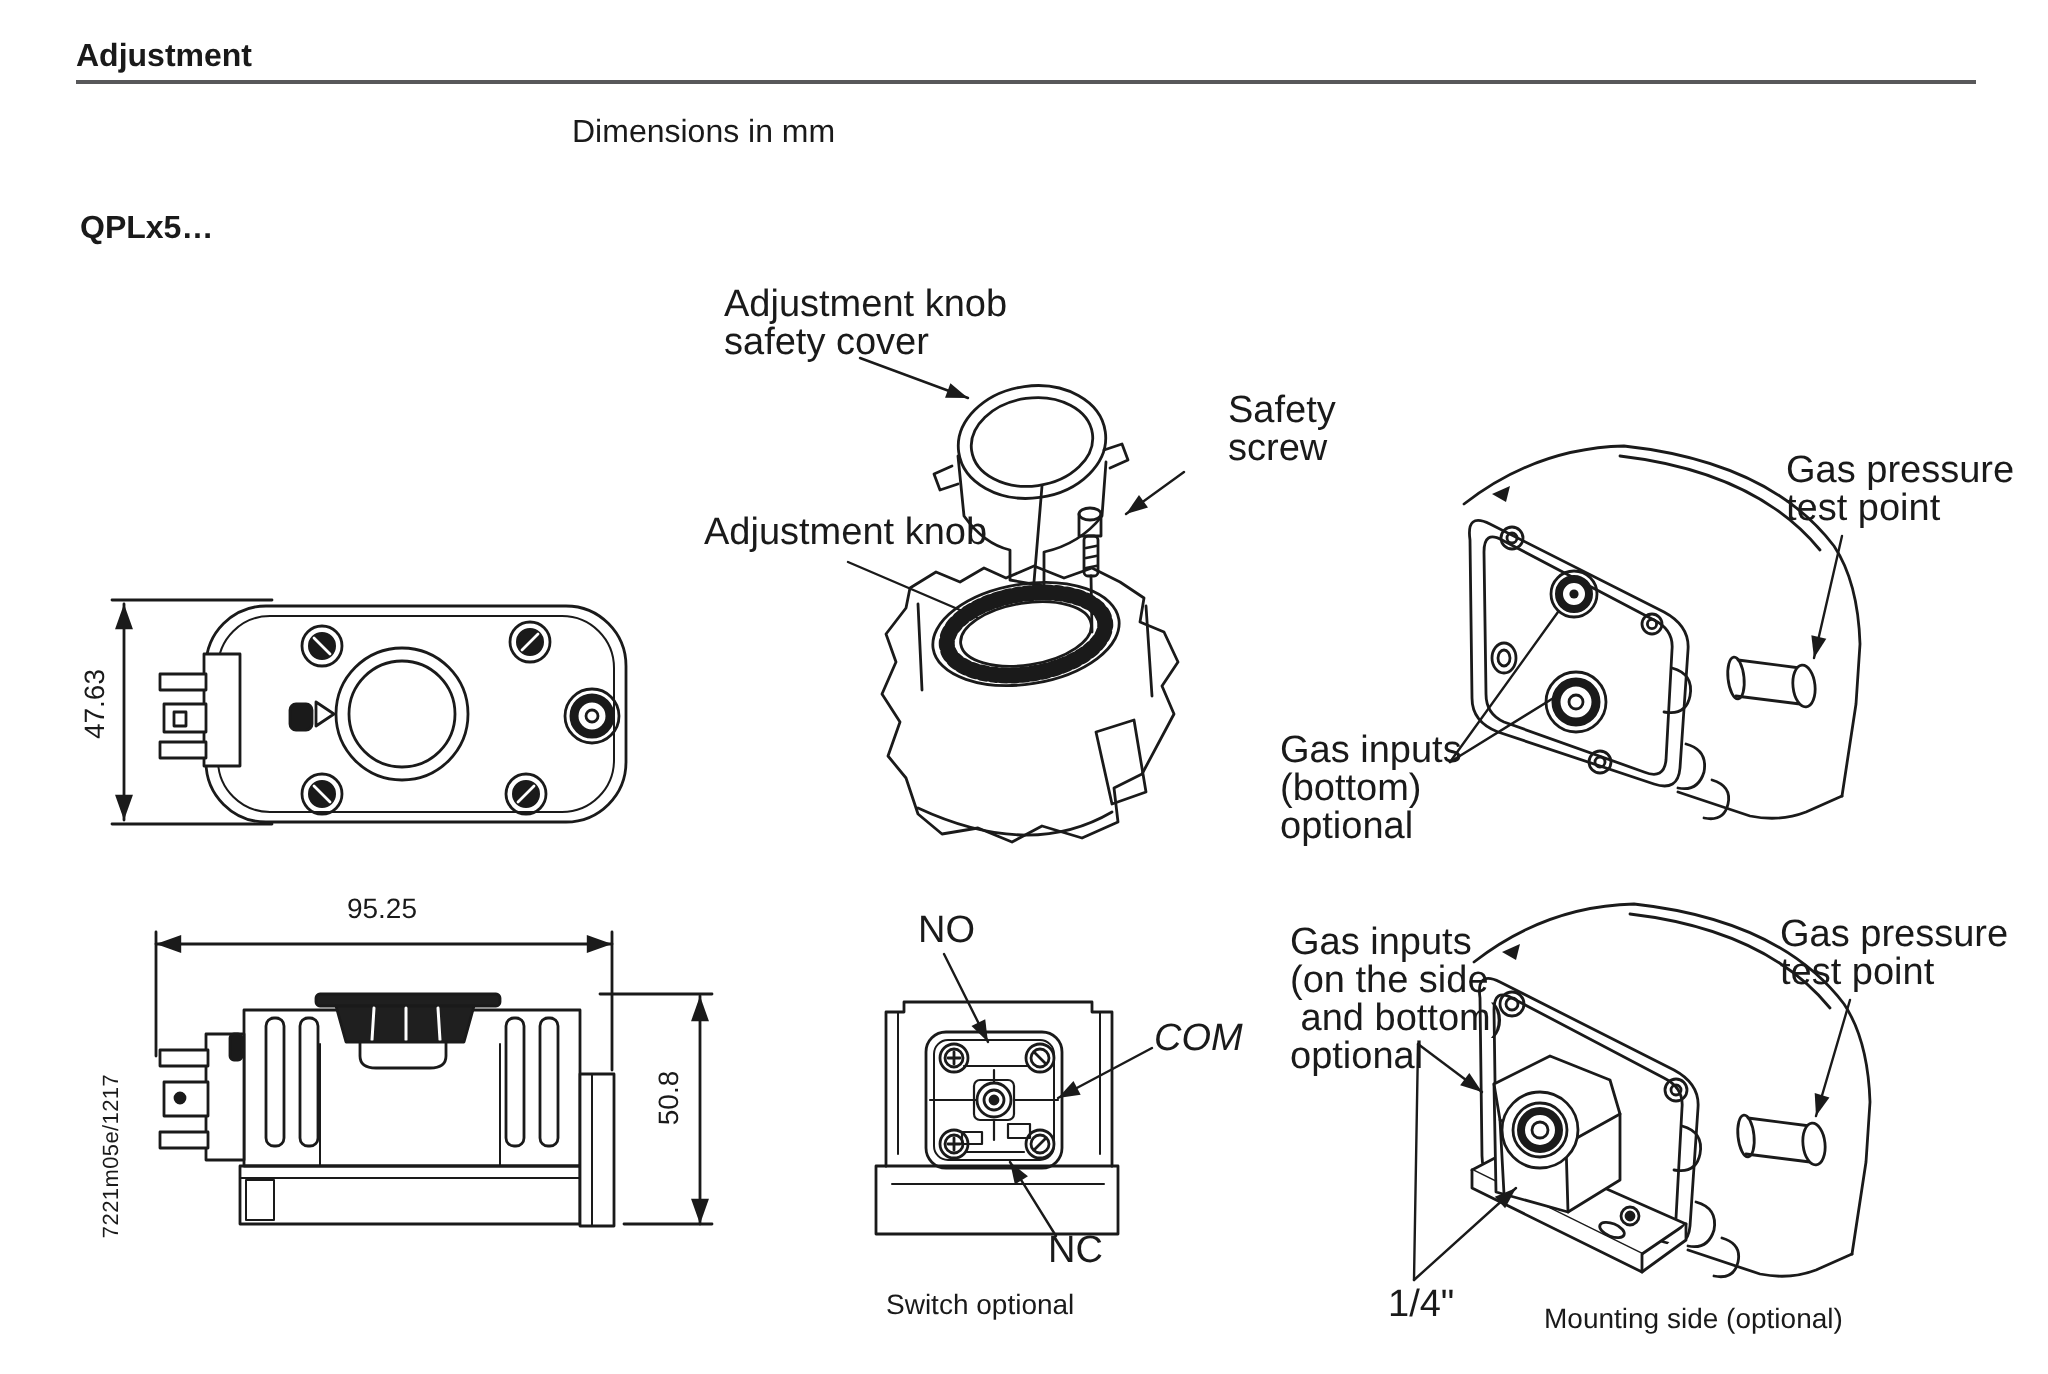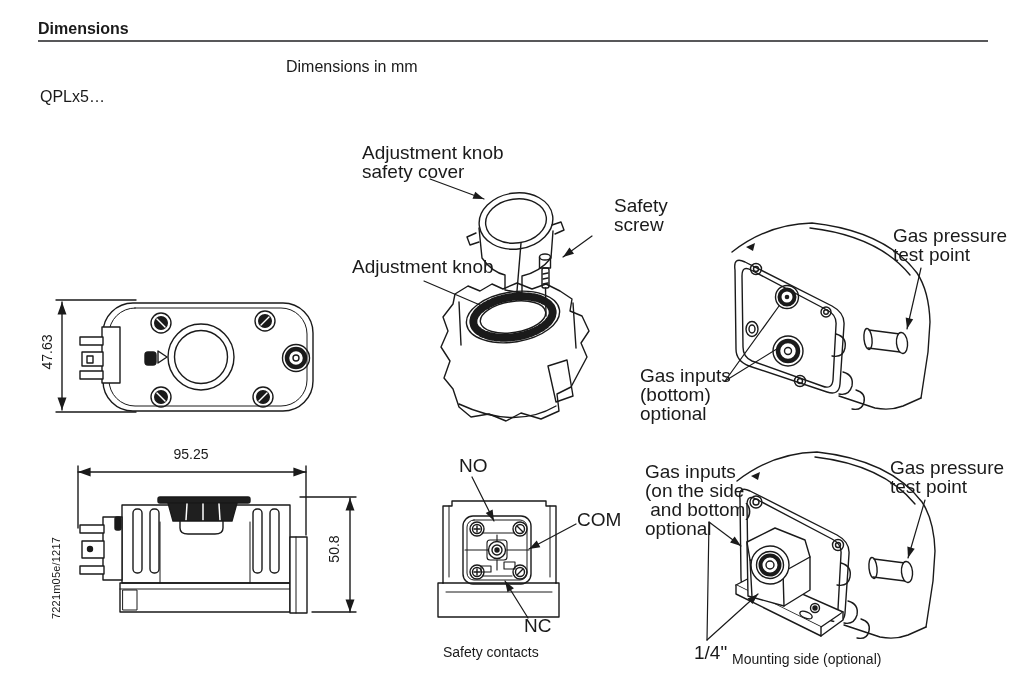--- a/index.html
+++ b/index.html
@@ -267,50 +267,50 @@
           <circle cx="770" cy="565" r="4"></circle>
         </g>
         <path d="M709,522 L741,546" stroke-width="1.2" marker-end="url(#arw)"></path>
         <line x1="709" y1="522" x2="707" y2="640" stroke-width="1.2"></line>
         <path d="M707,640 L758,594" stroke-width="1.2" marker-end="url(#arw)"></path>
         <line x1="925" y1="500" x2="908" y2="558" stroke-width="1.2" marker-end="url(#arw)"></line>
       </g>
     </g>
   </svg>
 
-  <div class="abs title" style="left:38px;top:20px;">Dimensions</div>
+  <div class="abs title" style="left:38px;top:20px;">Adjustment</div>
   <div class="abs rule" style="left:38px;top:40px;width:950px;"></div>
   <div class="abs big" style="left:286px;top:58px;text-align:center;">Dimensions in mm</div>
-  <div class="abs big" style="left:40px;top:88px;">QPLx5…</div>
+  <div class="abs big" style="left:40px;top:106px;font-weight:bold;">QPLx5…</div>
 
   <div class="abs dim rot" style="left:25px;top:344px;width:44px;">47.63</div>
 
   <div class="abs lbl" style="left:362px;top:143px;">Adjustment knob
 safety cover</div>
   <div class="abs lbl" style="left:587px;top:196px;margin-left:27px;">Safety
 screw</div>
   <div class="abs lbl" style="left:352px;top:257px;">Adjustment knob</div>
 
   <div class="abs lbl" style="left:893px;top:226px;">Gas pressure
 test point</div>
   <div class="abs lbl" style="left:640px;top:366px;">Gas inputs
 (bottom)
 optional</div>
 
   <div class="abs dim" style="left:161px;top:446px;width:60px;">95.25</div>
   <div class="abs dim rot" style="left:317px;top:541px;width:34px;">50.8</div>
   <div class="abs figref rot" style="left:11px;top:572px;width:90px;">7221m05e/1217</div>
 
   <div class="abs lbl" style="left:459px;top:456px;">NO</div>
-  <div class="abs lbl" style="left:577px;top:510px;">COM</div>
+  <div class="abs lbl" style="left:577px;top:510px;font-style:italic;">COM</div>
   <div class="abs lbl" style="left:524px;top:616px;">NC</div>
-  <div class="abs cap" style="left:443px;top:644px;">Safety contacts</div>
+  <div class="abs cap" style="left:443px;top:644px;">Switch optional</div>
 
   <div class="abs lbl" style="left:645px;top:462px;">Gas inputs
 (on the side
  and bottom)
 optional</div>
   <div class="abs lbl" style="left:890px;top:458px;">Gas pressure
 test point</div>
   <div class="abs lbl" style="left:694px;top:643px;">1/4"</div>
-  <div class="abs cap" style="left:732px;top:651px;">Mounting side  (optional)</div>
+  <div class="abs cap" style="left:772px;top:651px;">Mounting side  (optional)</div>
 
 </div>
 
 </body></html>

